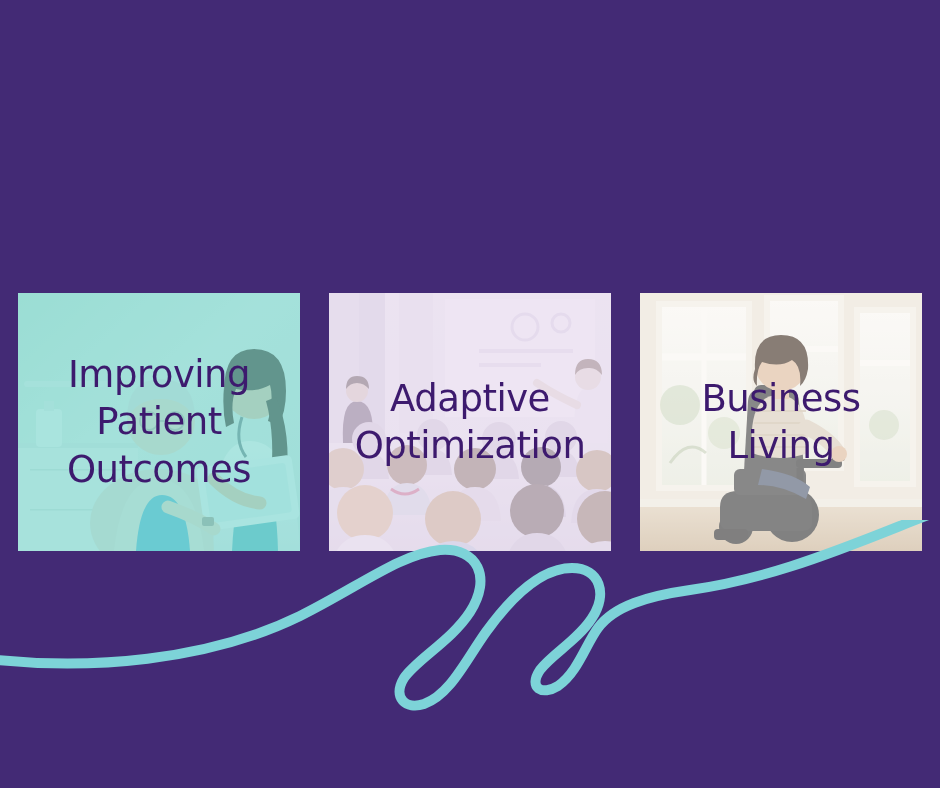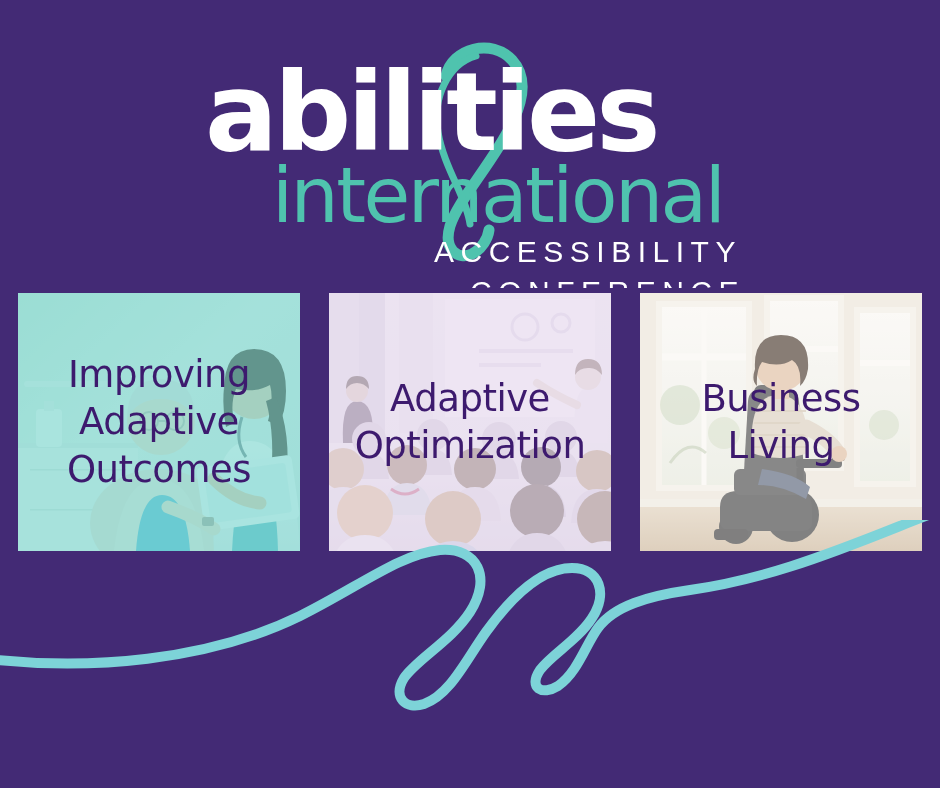--- a/index.html
+++ b/index.html
@@ -120,43 +120,20 @@
     width: 940px;
     height: 200px;
     pointer-events: none;
   }
 </style>
 </head>
 <body>
 
 <div id="poster">
 
-  <div id="logo-block">
-    <svg id="logo-svg" viewBox="0 0 940 260">
-
-      <g>
-        <path d="M446 48
-                 C 452 20, 492 10, 512 32
-                 C 534 56, 516 92, 498 120
-                 C 478 152, 456 178, 450 198
-                 C 443 222, 458 232, 472 226
-                 C 482 221, 488 210, 489 202" fill="none" stroke="#4FC3AE" stroke-width="11" stroke-linecap="round"></path>
-        <path d="M476 28
-                 C 448 36, 432 70, 438 104
-                 C 444 140, 466 168, 470 196" fill="none" stroke="#4FC3AE" stroke-width="7" stroke-linecap="round"></path>
-      </g>
-
-      <text class="logo-word-abilities" x="205" y="122">abilities</text>
-
-      <text class="logo-word-international" x="272" y="194">international</text>
-
-      <text class="logo-sub-line" x="434" y="234">ACCESSIBILITY</text>
-      <text class="logo-sub-line" x="470" y="274">CONFERENCE</text>
-    </svg>
-  </div>
 
   <div id="card-row">
 
     <div class="topic-card">
       <svg class="card-photo" viewBox="0 0 282 258" preserveAspectRatio="xMidYMid slice">
         <defs>
           <linearGradient id="c1bg" x1="0" y1="0" x2="1" y2="1">
             <stop offset="0%" stop-color="#cfe9dd"></stop>
             <stop offset="45%" stop-color="#e7f2ee"></stop>
             <stop offset="100%" stop-color="#dce9ea"></stop>
@@ -204,21 +181,21 @@
         <rect x="189" y="175" width="82" height="50" rx="3" fill="#e3f1f4" transform="rotate(-8 230 200)"></rect>
 
         <path d="M196 186 q22 22 46 24" stroke="#e8c6a8" stroke-width="13" fill="none" stroke-linecap="round"></path>
         <path d="M150 214 q28 10 46 22" stroke="#f0dccb" stroke-width="13" fill="none" stroke-linecap="round"></path>
 
         <rect x="184" y="224" width="12" height="9" rx="2" fill="#a79d93"></rect>
 
         <path d="M224 124 q-8 24 4 40" stroke="#6d7f86" stroke-width="3" fill="none"></path>
       </svg>
       <div class="card-tint tint-teal"></div>
-      <div class="card-label">Improving Adaptive Outcomes</div>
+      <div class="card-label">Improving Patient Outcomes</div>
     </div>
 
     <div class="topic-card">
       <svg class="card-photo" viewBox="0 0 282 258" preserveAspectRatio="xMidYMid slice">
         <defs>
           <linearGradient id="c2bg" x1="0" y1="0" x2="0" y2="1">
             <stop offset="0%" stop-color="#f3eef6"></stop>
             <stop offset="60%" stop-color="#efe9f2"></stop>
             <stop offset="100%" stop-color="#ded6e4"></stop>
           </linearGradient>

